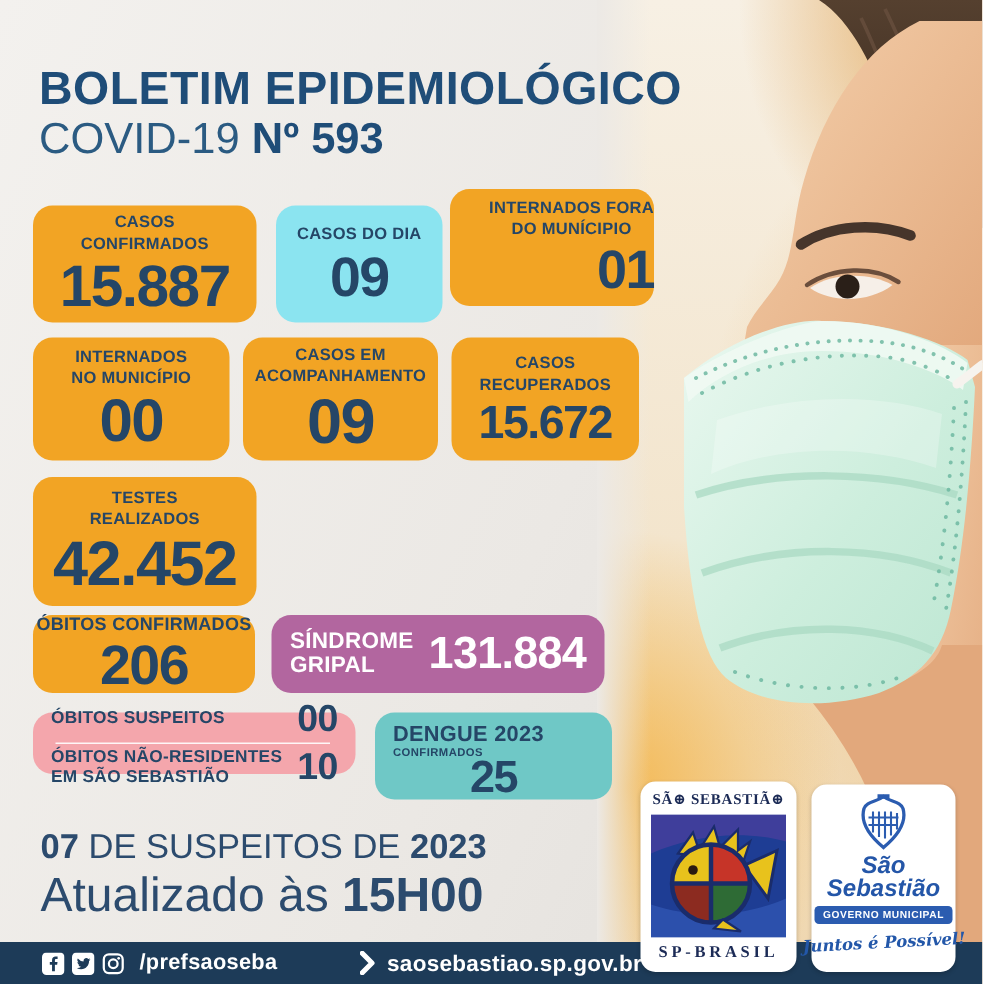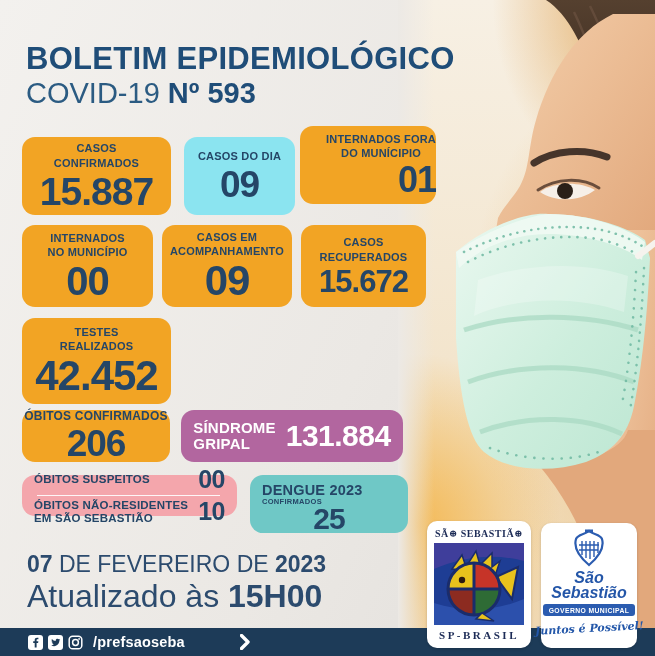--- a/index.html
+++ b/index.html
@@ -215,21 +215,21 @@
       <div class="value">10</div>
     </div>
   </div>
 
   <div class="card teal cdengue">
     <div class="dtitle">DENGUE 2023</div>
     <div class="dsub">CONFIRMADOS</div>
     <div class="value">25</div>
   </div>
 
-  <div class="date1"><b>07</b><span> DE FEVEREIRO DE </span><b>2023</b></div>
+  <div class="date1"><b>07</b><span> DE SUSPEITOS DE </span><b>2023</b></div>
   <div class="date2"><span>Atualizado às </span><b>15H00</b></div>
 
   <div class="bar">
     <div class="bar-left">
       <svg class="sicon" viewBox="0 0 15 15">
         <rect x="0" y="0" width="15" height="15" rx="3" fill="#FFFFFF"></rect>
         <path fill="#1D3B58" d="M8.6 12.5V8.1h1.5l.25-1.8H8.6V5.2c0-.55.2-.9.95-.9h.85V2.7c-.2 0-.75-.05-1.4-.05-1.4 0-2.3.85-2.3 2.4v1.25H5.2v1.8h1.5v4.4z"></path>
       </svg>
       <svg class="sicon" viewBox="0 0 15 15">
         <rect x="0" y="0" width="15" height="15" rx="3" fill="#FFFFFF"></rect>
@@ -239,20 +239,21 @@
         <rect x="1.2" y="1.2" width="12.6" height="12.6" rx="3.4" fill="none" stroke="#FFFFFF" stroke-width="1.5"></rect>
         <circle cx="7.5" cy="7.5" r="2.9" fill="none" stroke="#FFFFFF" stroke-width="1.5"></circle>
         <circle cx="11.1" cy="3.9" r="0.9" fill="#FFFFFF"></circle>
       </svg>
       <span class="txt" style="margin-left:5px">/prefsaoseba</span>
     </div>
     <div class="bar-right">
       <svg width="10" height="16" viewBox="0 0 10 16">
         <path d="M1.5,1.5 L8,8 L1.5,14.5" fill="none" stroke="#FFFFFF" stroke-width="3.4" stroke-linecap="round" stroke-linejoin="round"></path>
       </svg>
+      <span class="txt" style="font-size:15px">saosebastiao.sp.gov.br</span>
     </div>
   </div>
 
   <div class="logo-card lc-art">
     <div class="atitle">SÃ⊕ SEBASTIÃ⊕</div>
     <svg width="90" height="82" viewBox="0 0 90 82" style="margin-top:4px">
       <rect x="0" y="0" width="90" height="82" fill="#1E3D94"></rect>
       <path fill="#5B3FA0" opacity=".55" d="M0,0 L90,0 L90,18 C60,10 28,14 0,26 Z"></path>
       <path fill="#3A63C4" opacity=".5" d="M0,60 C30,70 62,68 90,56 L90,82 L0,82 Z"></path>
 

